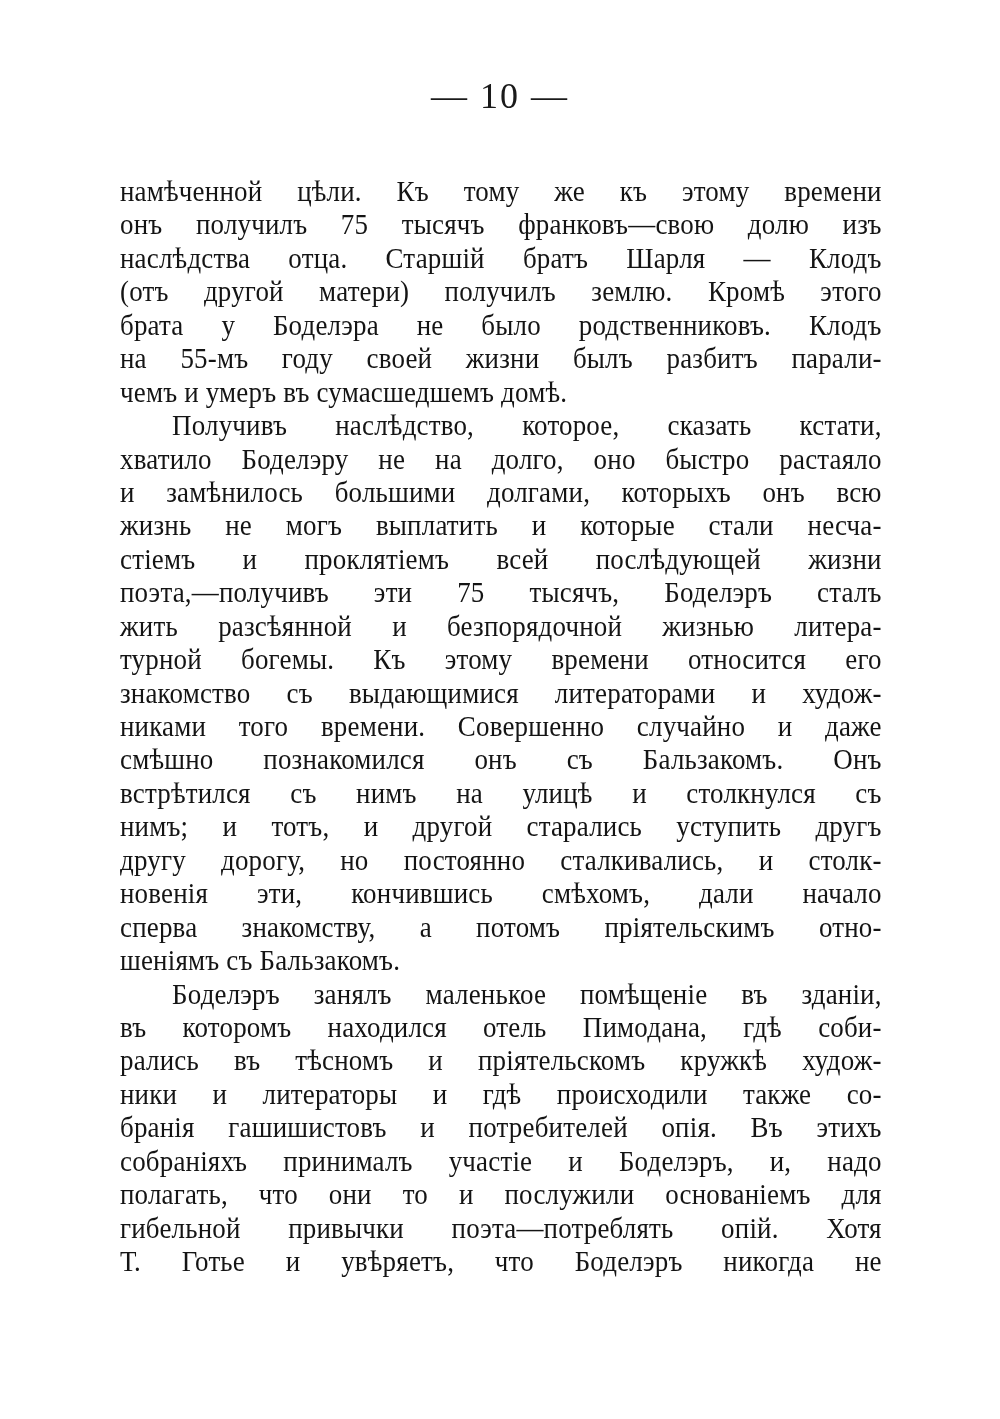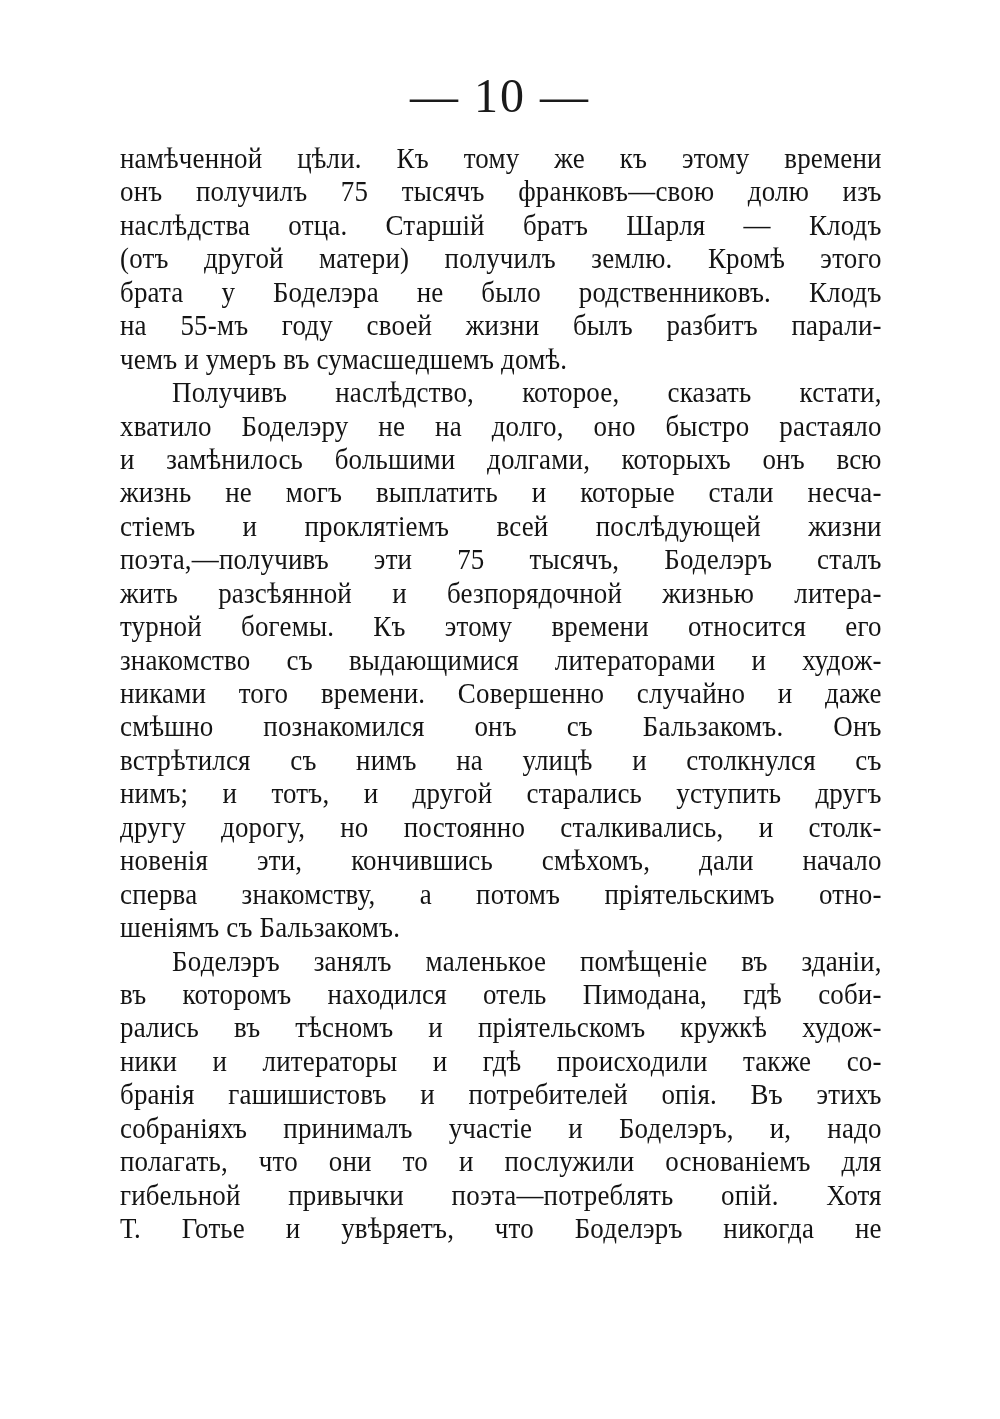--- a/index.html
+++ b/index.html
@@ -14,28 +14,28 @@
     overflow: hidden;
     color: #141414;
     font-family: "Liberation Serif", "DejaVu Serif", serif;
   }
   .page-number {
     position: absolute;
     top: 72px;
     left: 0;
     width: 1000px;
     text-align: center;
-    font-size: 48px;
+    font-size: 36px;
     line-height: 48px;
     letter-spacing: 2px;
     color: #1a1a1a;
   }
   .text-block {
     position: absolute;
-    top: 142px;
+    top: 175px;
     left: 120px;
     width: 762px;
   }
   .line {
     display: block;
     height: 33.44px;
     line-height: 33.44px;
     font-size: 29px;
     white-space: nowrap;
     text-align: justify;

